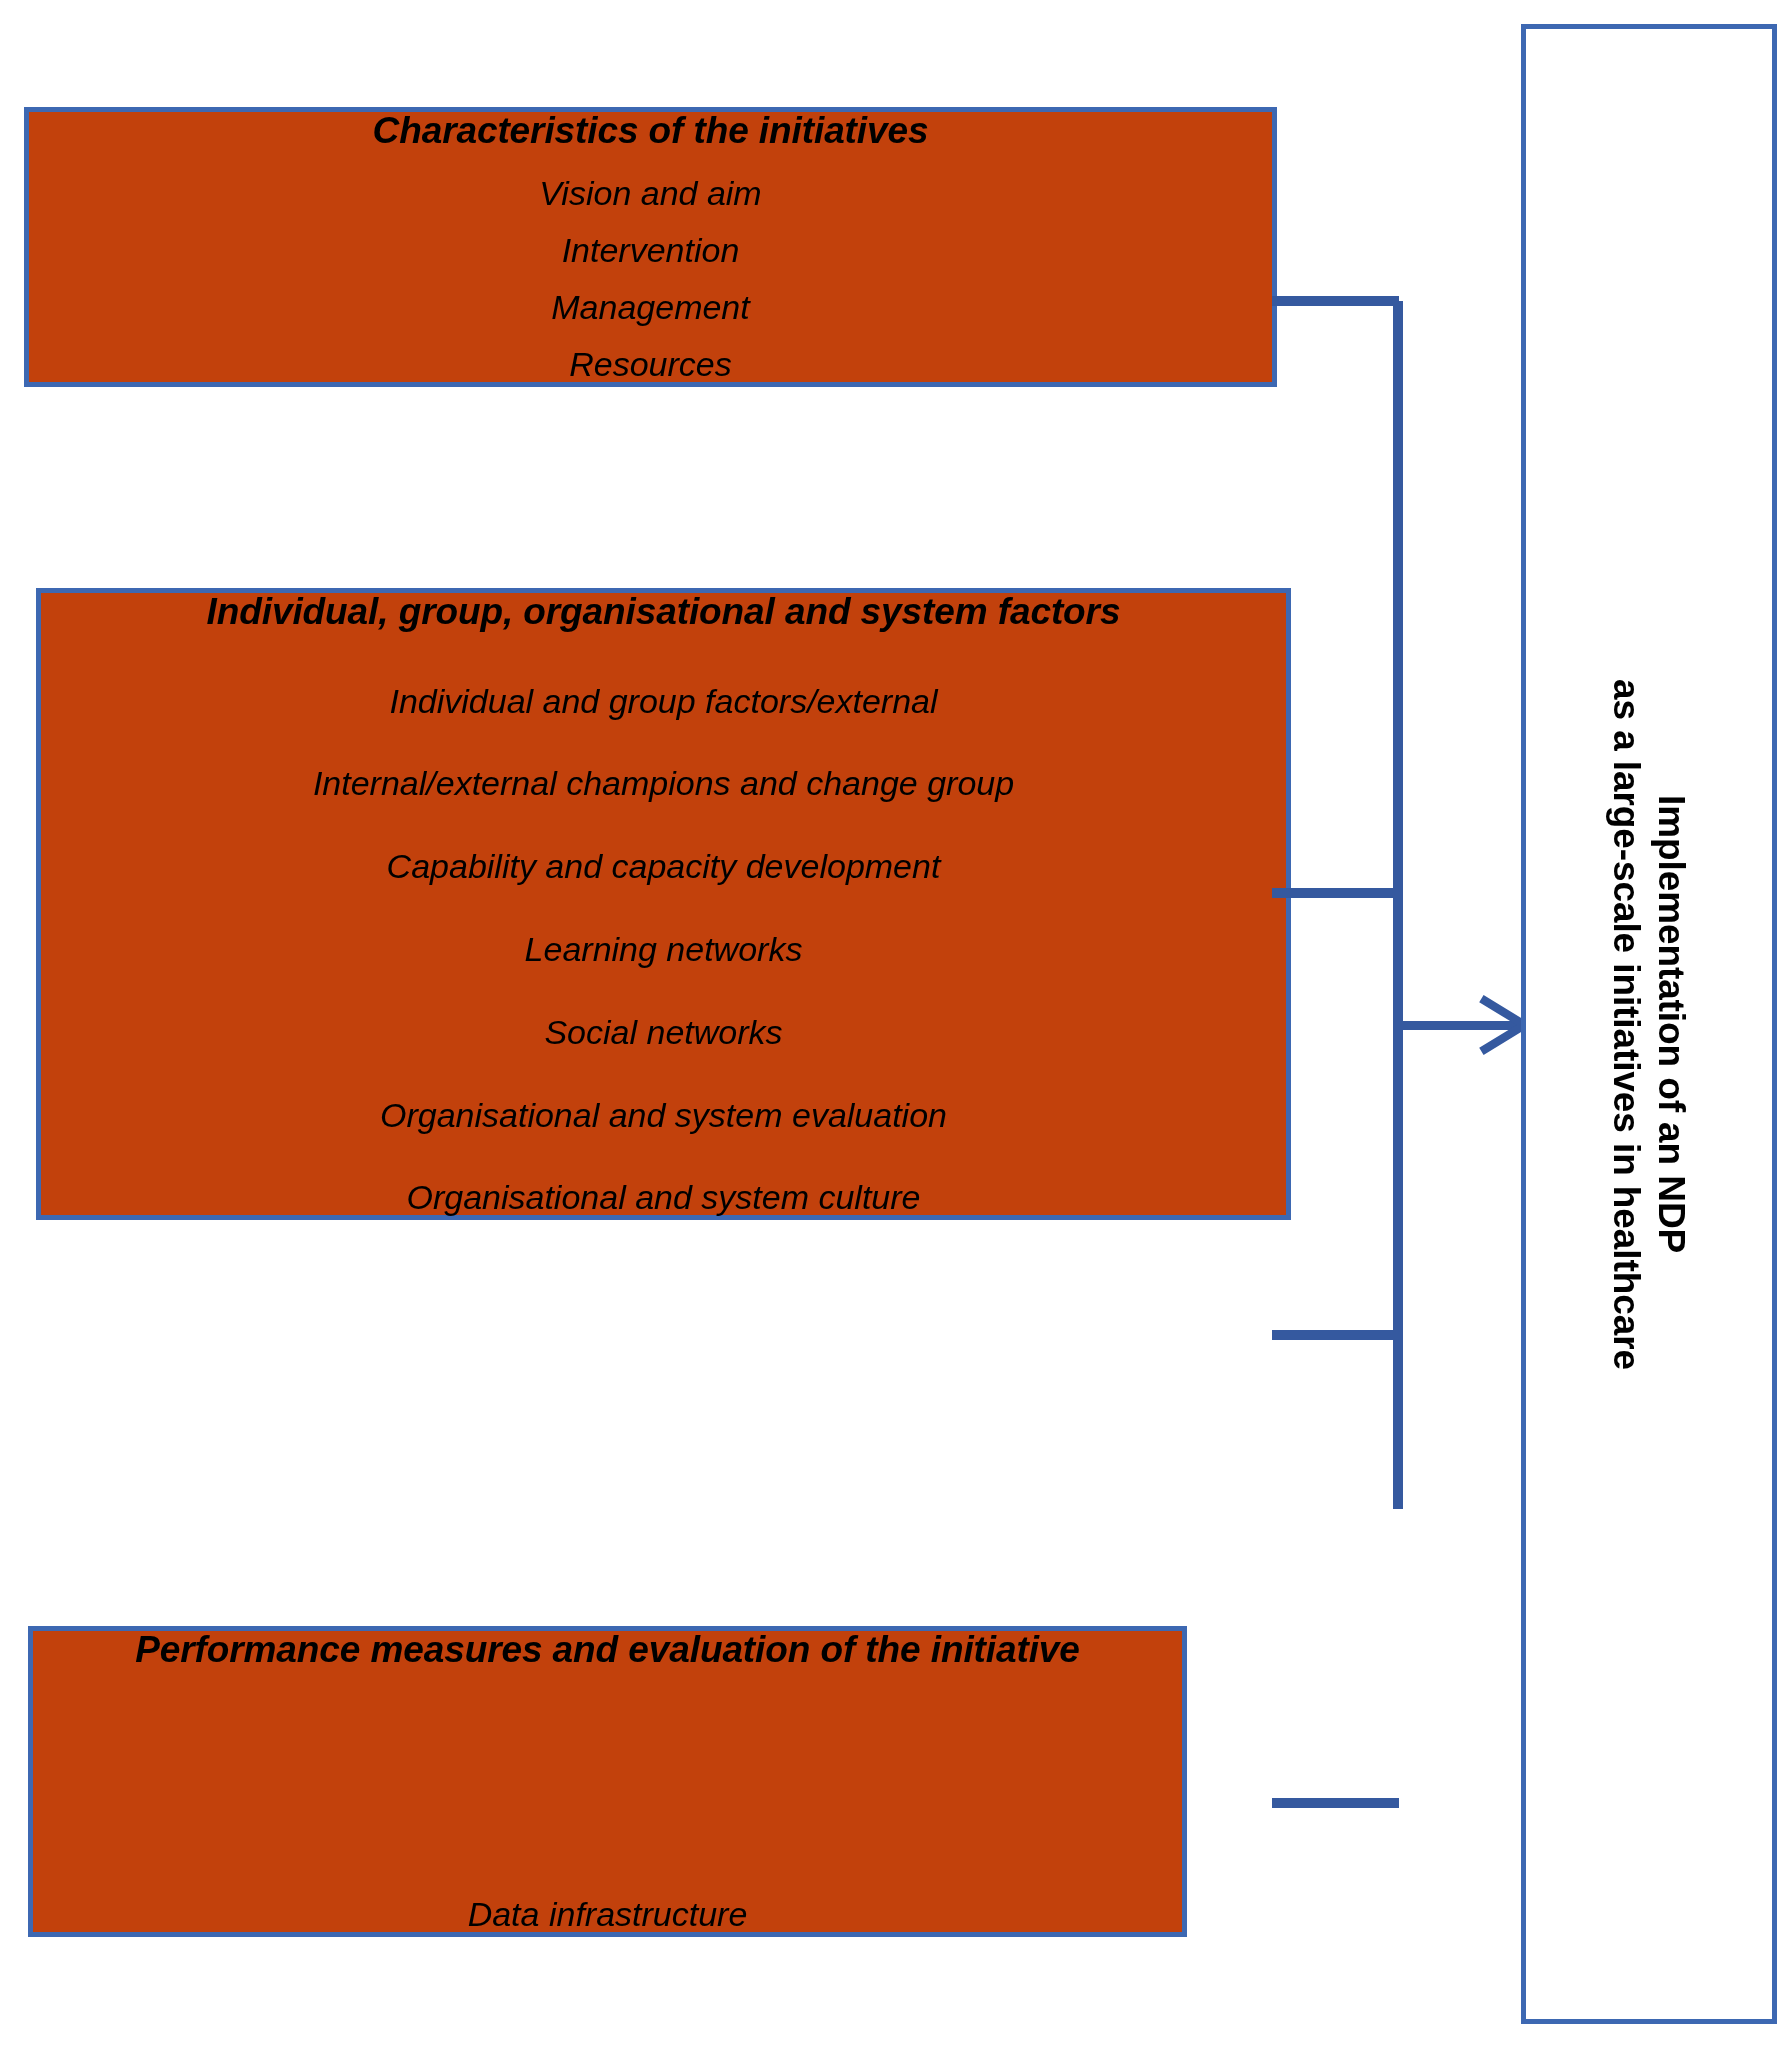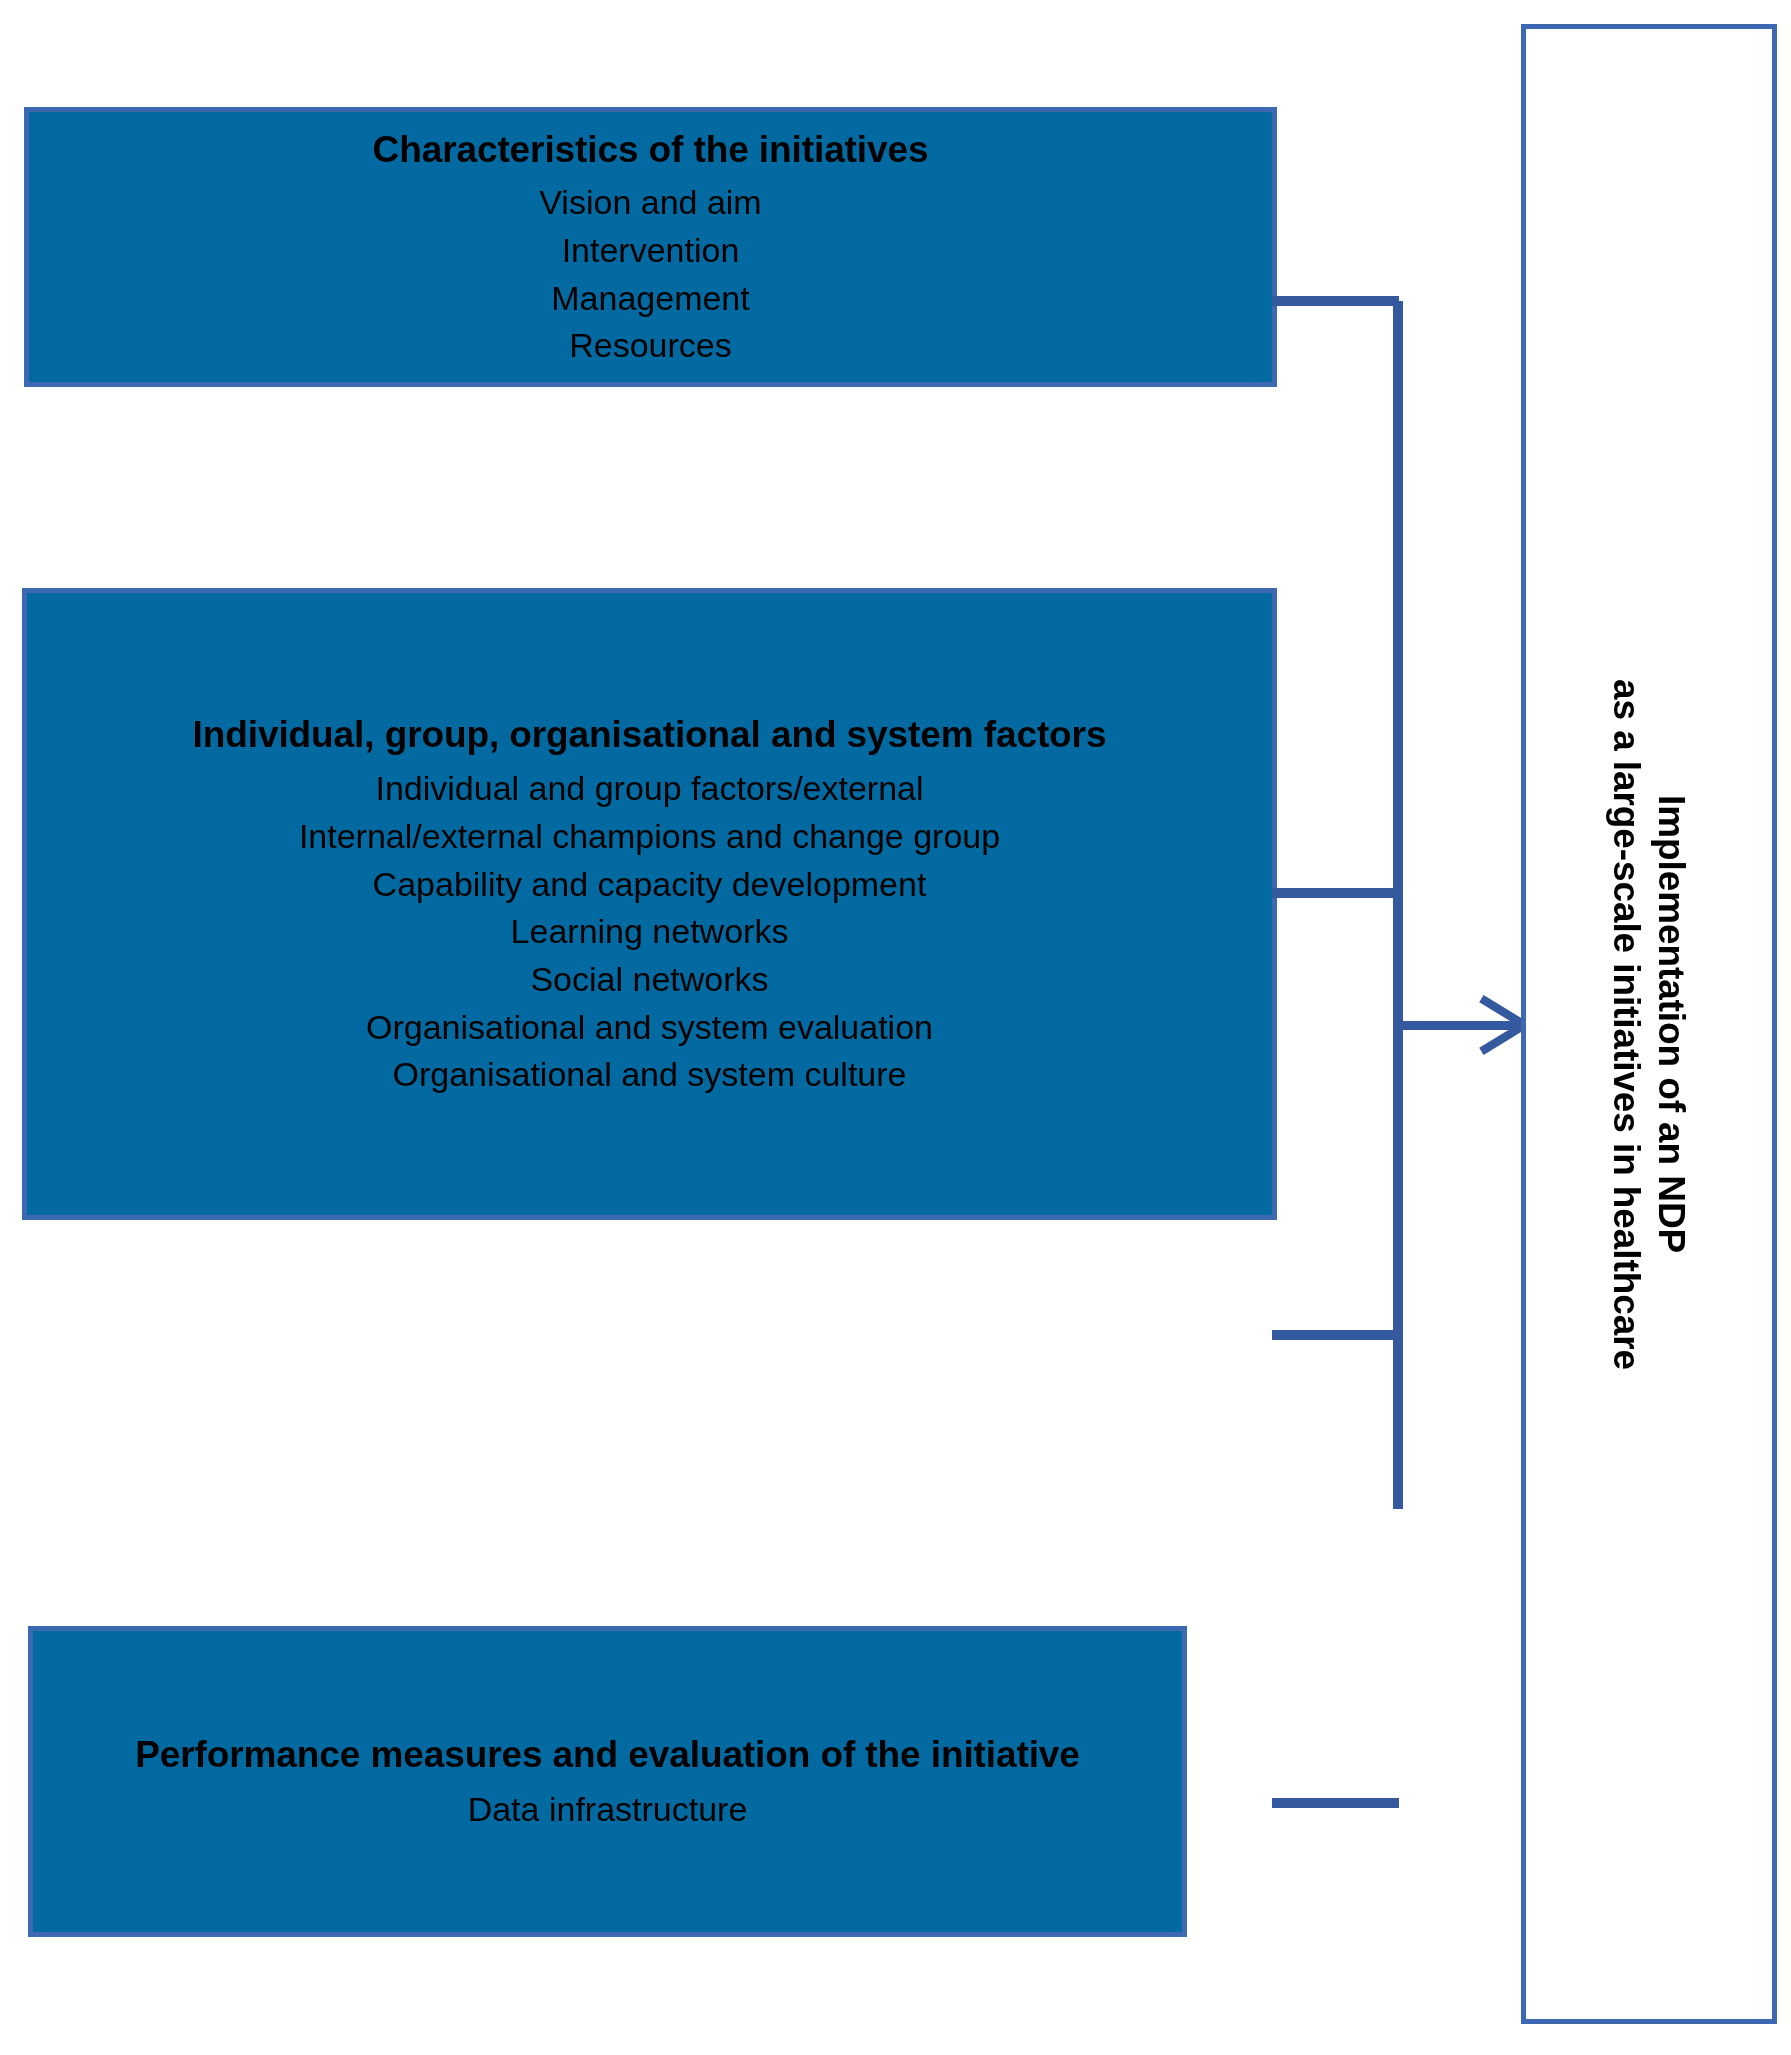--- a/index.html
+++ b/index.html
@@ -6,44 +6,45 @@
   body{width:1791px;height:2056px;position:relative;overflow:hidden;
        font-family:"Liberation Sans","DejaVu Sans",sans-serif;color:#000;}
 
   .canvas{position:absolute;inset:0;}
 
   
   .box{
     position:absolute;
     box-sizing:border-box;
     border:5.4px solid #3d68b2;
-    background:#0369a1;
+    background:#c2410c;
     display:flex;
     flex-direction:column;
     align-items:center;
-    justify-content:center;
+    justify-content:space-between;
     text-align:center;
+    font-style:italic;
   }
   .box .title{
     font-weight:bold;
     font-size:37px;
     line-height:1.02;
     letter-spacing:-0.1px;
     margin-bottom:10.8px;
     white-space:nowrap;
   }
   .box .line{
     font-size:34px;
     line-height:1.02;
     margin-top:13px;
     white-space:nowrap;
   }
 
   #box-characteristics{left:24px;  top:107px;  width:1253px; height:280px;}
-  #box-factors        {left:22px;  top:588px;  width:1255px; height:632px;}
+  #box-factors        {left:36px;  top:588px;  width:1255px; height:632px;}
   #box-process        {left:28px;  top:1298px; width:1249px; height:239px;}
   #box-performance    {left:28px;  top:1626px; width:1159px; height:311px;}
 
   #box-characteristics .title{margin-bottom:3.6px;}
   #box-factors  .title{margin-bottom:4.8px;}
   #box-process  .title{margin-bottom:4.8px;}
   #box-performance .title{margin-bottom:4.8px;}
 
   
   #box-outcome{

